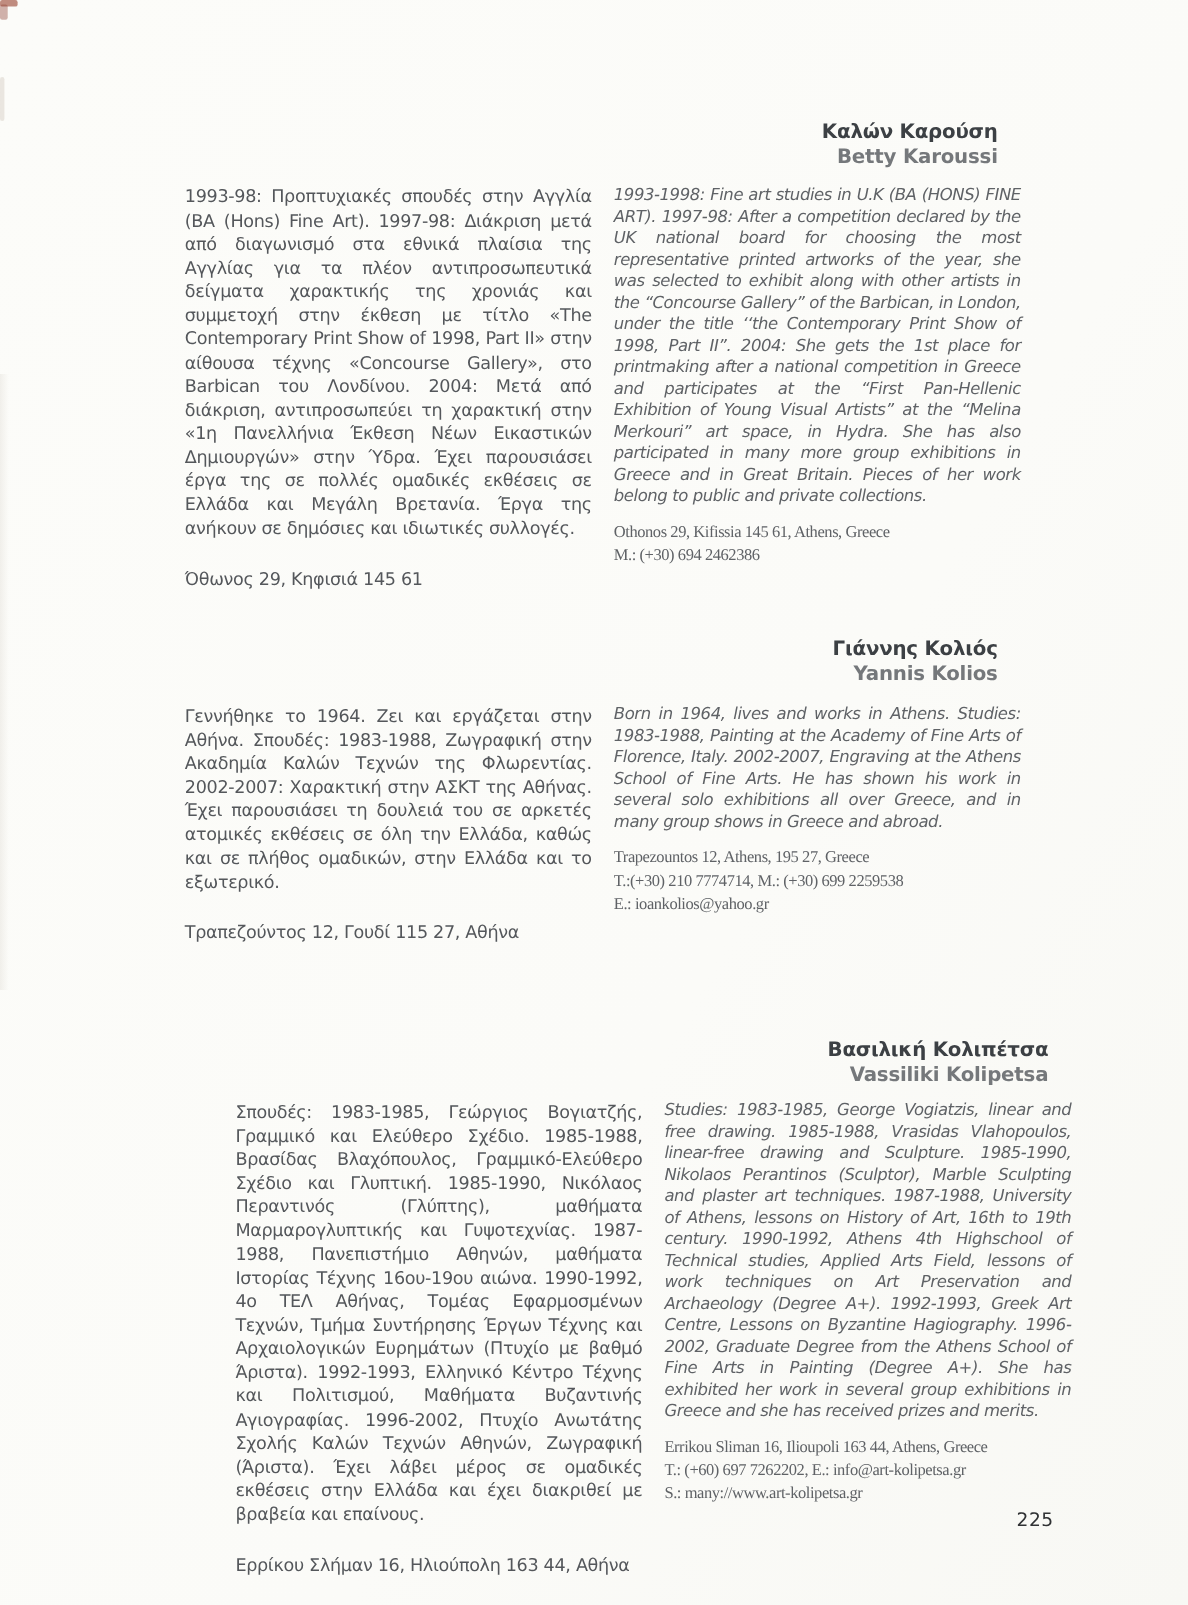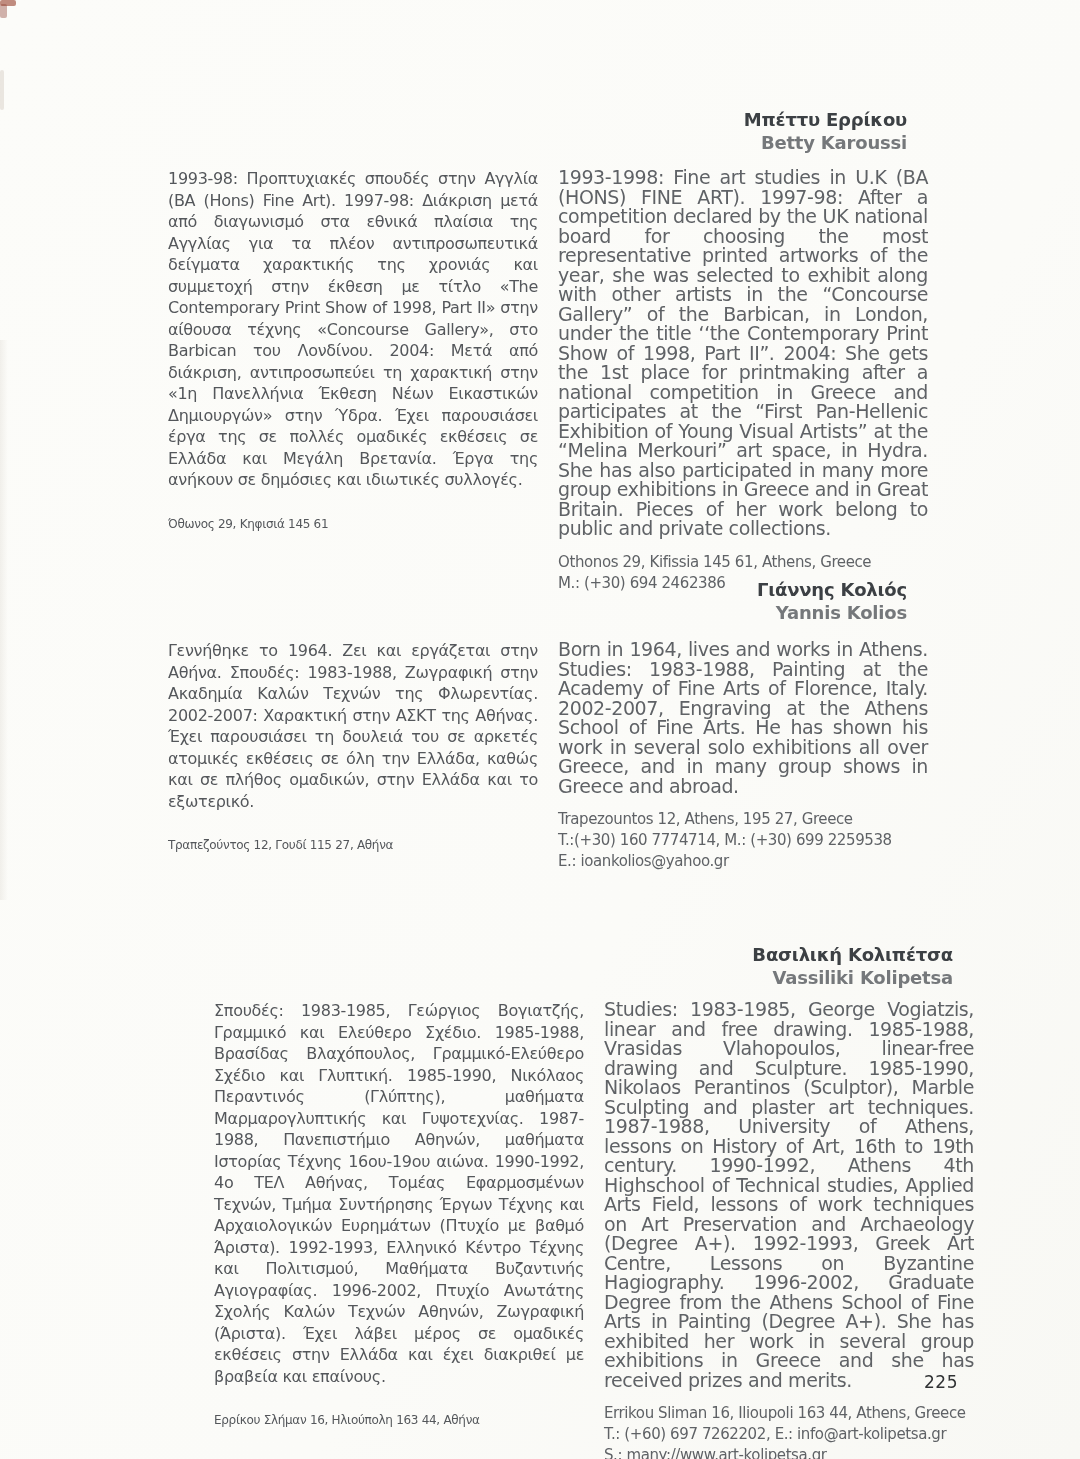--- a/index.html
+++ b/index.html
@@ -31,43 +31,43 @@
 
   .cols{display:flex;gap:20px;}
   .cols-1{margin-top:14px;}
   .cols-2{margin-top:16px;}
   .cols-3{margin-top:11px;}
   .col{width:370px;}
 
   p{margin:0;}
   .bio{text-align:justify;}
   .bio-gr{font-size:16px;line-height:21.5px;letter-spacing:-0.3px;color:#54575b;}
-  .bio-en{font-size:19px;line-height:19.5px;letter-spacing:-0.4px;color:#5f6266;}
+  .bio-en{font-size:15px;line-height:19.5px;letter-spacing:-0.4px;color:#5f6266;font-style:italic;}
 
-  .addr-gr{margin-top:26px;font-size:12px;letter-spacing:-0.3px;color:#54575b;}
-  .contact-en{margin-top:13px;}
+  .addr-gr{margin-top:26px;font-size:16px;letter-spacing:-0.3px;color:#54575b;}
+  .contact-en{margin-top:13px;font-family:Liberation Serif, serif;}
   .contact-en p{font-size:15px;line-height:21px;letter-spacing:-0.4px;color:#5f6266;}
 
   .page-number{
     position:absolute;top:1372px;right:122px;
     font-size:17px;color:#303234;letter-spacing:0.5px;
   }
 </style>
 </head>
 <body>
 
 <div class="page">
 
   <div class="scan-mark mark-a"></div>
   <div class="scan-mark mark-b"></div>
   <div class="scan-mark mark-c"></div>
   <div class="edge-shade"></div>
 
   <section class="entry entry-1">
-    <h2 class="name-gr">Μπέττυ Ερρίκου</h2>
+    <h2 class="name-gr">Καλών Καρούση</h2>
     <h3 class="name-en">Betty Karoussi</h3>
     <div class="cols cols-1">
       <div class="col">
         <p class="bio bio-gr">1993-98: Προπτυχιακές σπουδές στην Αγγλία (ΒΑ (Hons) Fine Art). 1997-98: Διάκριση μετά από διαγωνισμό στα εθνικά πλαίσια της Αγγλίας για τα πλέον αντιπροσωπευτικά δείγματα χαρακτικής της χρονιάς και συμμετοχή στην έκθεση με τίτλο «The Contemporary Print Show of 1998, Part II» στην αίθουσα τέχνης «Concourse Gallery», στο Barbican του Λονδίνου. 2004: Μετά από διάκριση, αντιπροσωπεύει τη χαρακτική στην «1η Πανελλήνια Έκθεση Νέων Εικαστικών Δημιουργών» στην Ύδρα. Έχει παρουσιάσει έργα της σε πολλές ομαδικές εκθέσεις σε Ελλάδα και Μεγάλη Βρετανία. Έργα της ανήκουν σε δημόσιες και ιδιωτικές συλλογές.</p>
         <p class="addr-gr">Όθωνος 29, Κηφισιά 145 61</p>
       </div>
       <div class="col">
         <p class="bio bio-en">1993-1998: Fine art studies in U.K (BA (HONS) FINE ART). 1997-98: After a competition declared by the UK national board for choosing the most representative printed artworks of the year, she was selected to exhibit along with other artists in the “Concourse Gallery” of the Barbican, in London, under the title ‘‘the Contemporary Print Show of 1998, Part II”. 2004: She gets the 1st place for printmaking after a national competition in Greece and participates at the “First Pan-Hellenic Exhibition of Young Visual Artists” at the “Melina Merkouri” art space, in Hydra. She has also participated in many more group exhibitions in Greece and in Great Britain. Pieces of her work belong to public and private collections.</p>
         <div class="contact-en">
           <p>Othonos 29, Kifissia 145 61, Athens, Greece</p>
@@ -82,21 +82,21 @@
     <h3 class="name-en">Yannis Kolios</h3>
     <div class="cols cols-2">
       <div class="col">
         <p class="bio bio-gr">Γεννήθηκε το 1964. Ζει και εργάζεται στην Αθήνα. Σπουδές: 1983-1988, Ζωγραφική στην Ακαδημία Καλών Τεχνών της Φλωρεντίας. 2002-2007: Χαρακτική στην ΑΣΚΤ της Αθήνας. Έχει παρουσιάσει τη δουλειά του σε αρκετές ατομικές εκθέσεις σε όλη την Ελλάδα, καθώς και σε πλήθος ομαδικών, στην Ελλάδα και το εξωτερικό.</p>
         <p class="addr-gr">Τραπεζούντος 12, Γουδί 115 27, Αθήνα</p>
       </div>
       <div class="col">
         <p class="bio bio-en">Born in 1964, lives and works in Athens. Studies: 1983-1988, Painting at the Academy of Fine Arts of Florence, Italy. 2002-2007, Engraving at the Athens School of Fine Arts. He has shown his work in several solo exhibitions all over Greece, and in many group shows in Greece and abroad.</p>
         <div class="contact-en">
           <p>Trapezountos 12, Athens, 195 27, Greece</p>
-          <p>T.:(+30) 160 7774714, M.: (+30) 699 2259538</p>
+          <p>T.:(+30) 210 7774714, M.: (+30) 699 2259538</p>
           <p>E.: ioankolios@yahoo.gr</p>
         </div>
       </div>
     </div>
   </section>
 
   <section class="entry entry-3">
     <h2 class="name-gr">Βασιλική Κολιπέτσα</h2>
     <h3 class="name-en">Vassiliki Kolipetsa</h3>
     <div class="cols cols-3">

